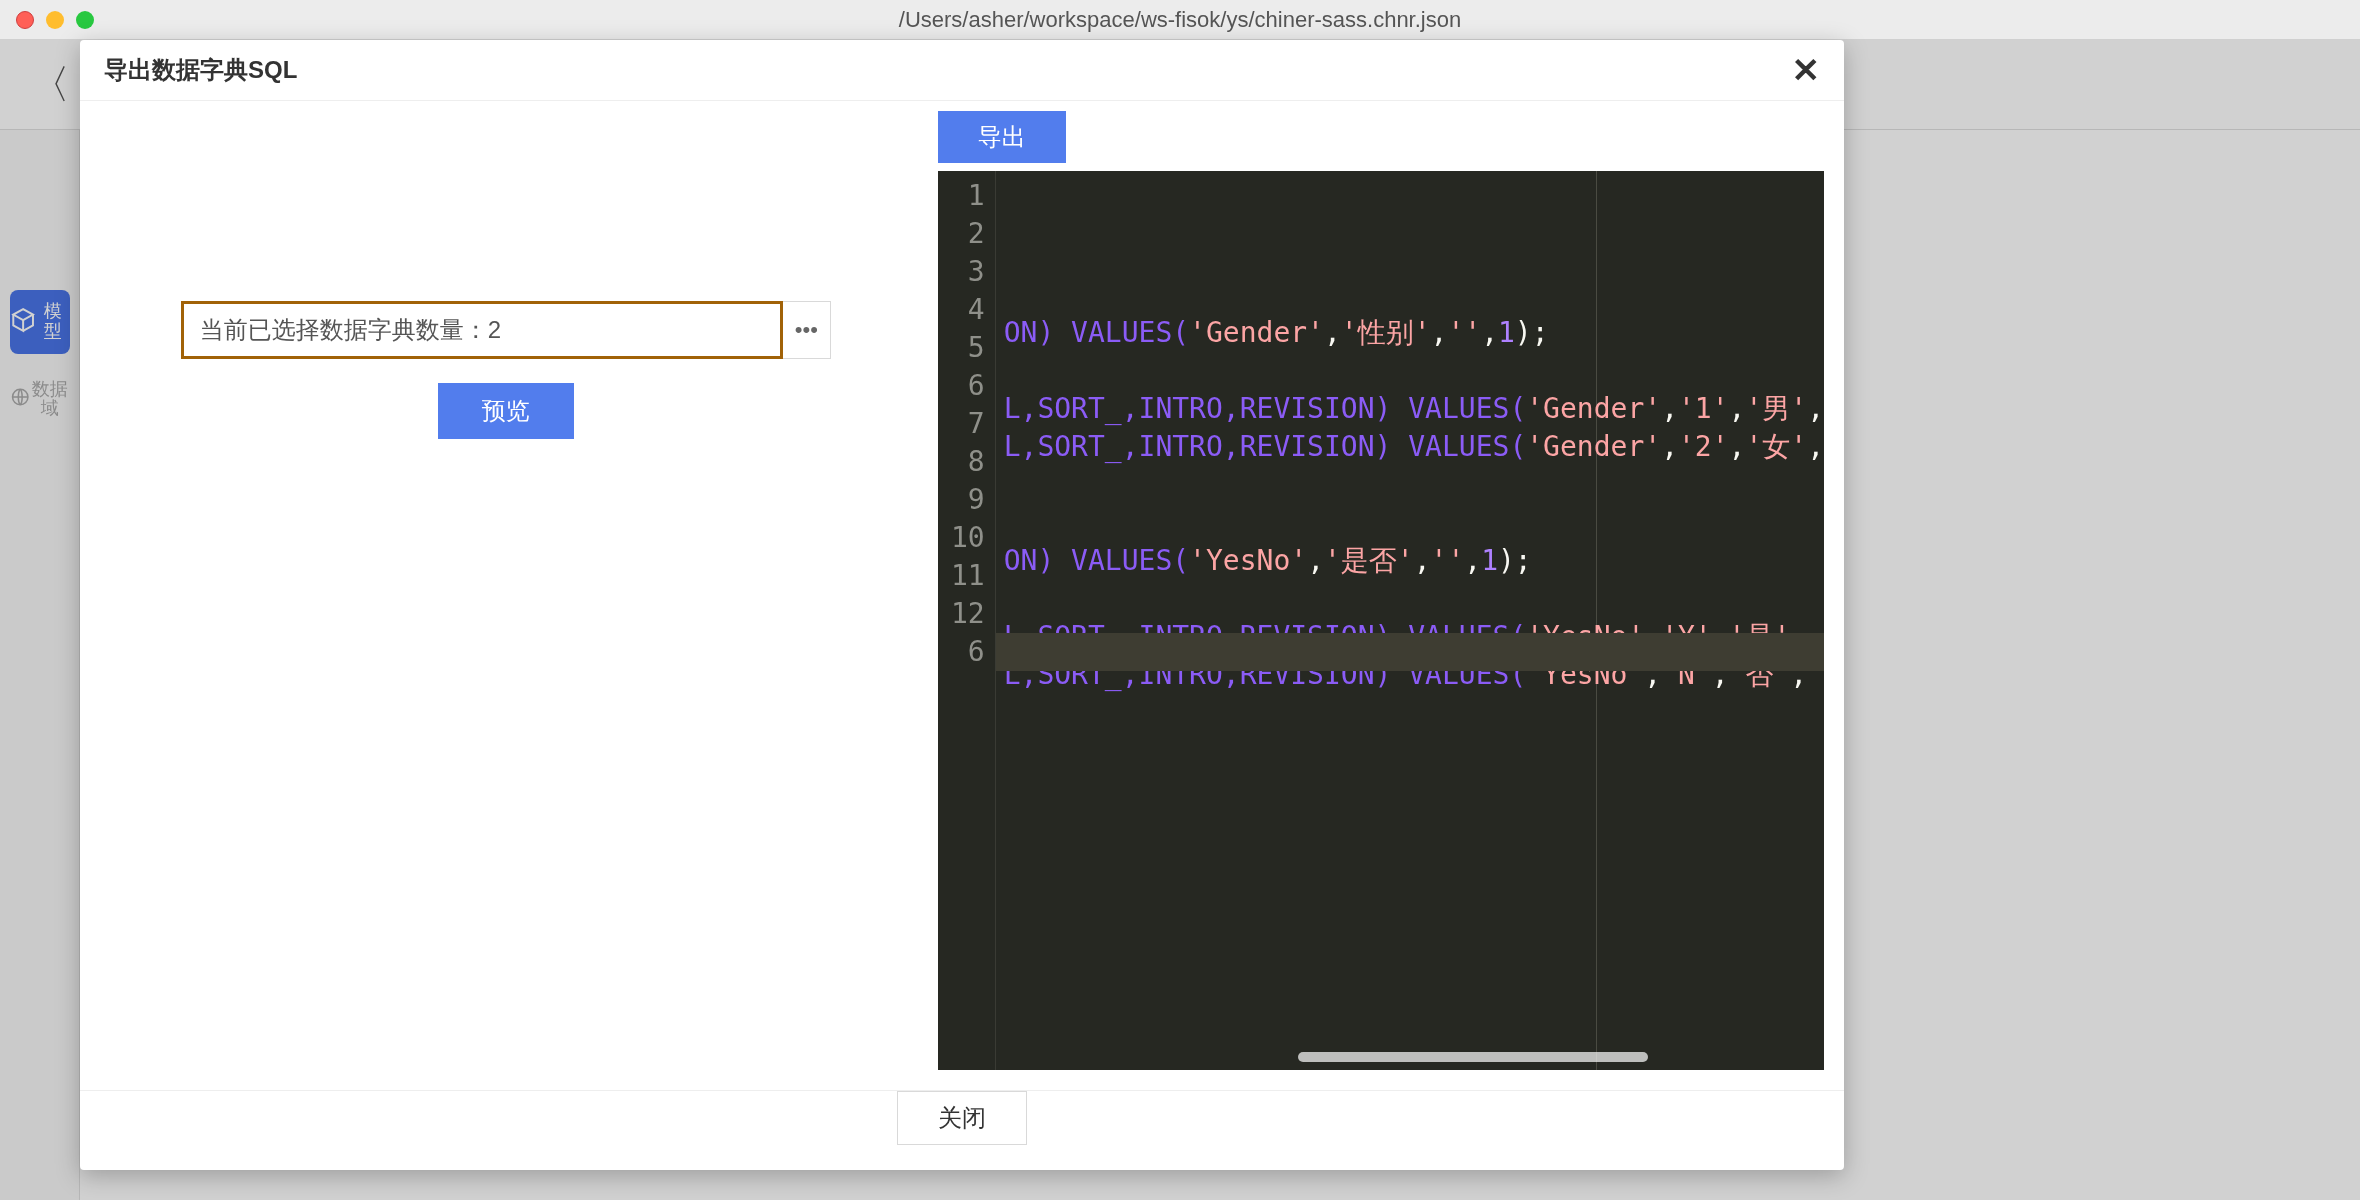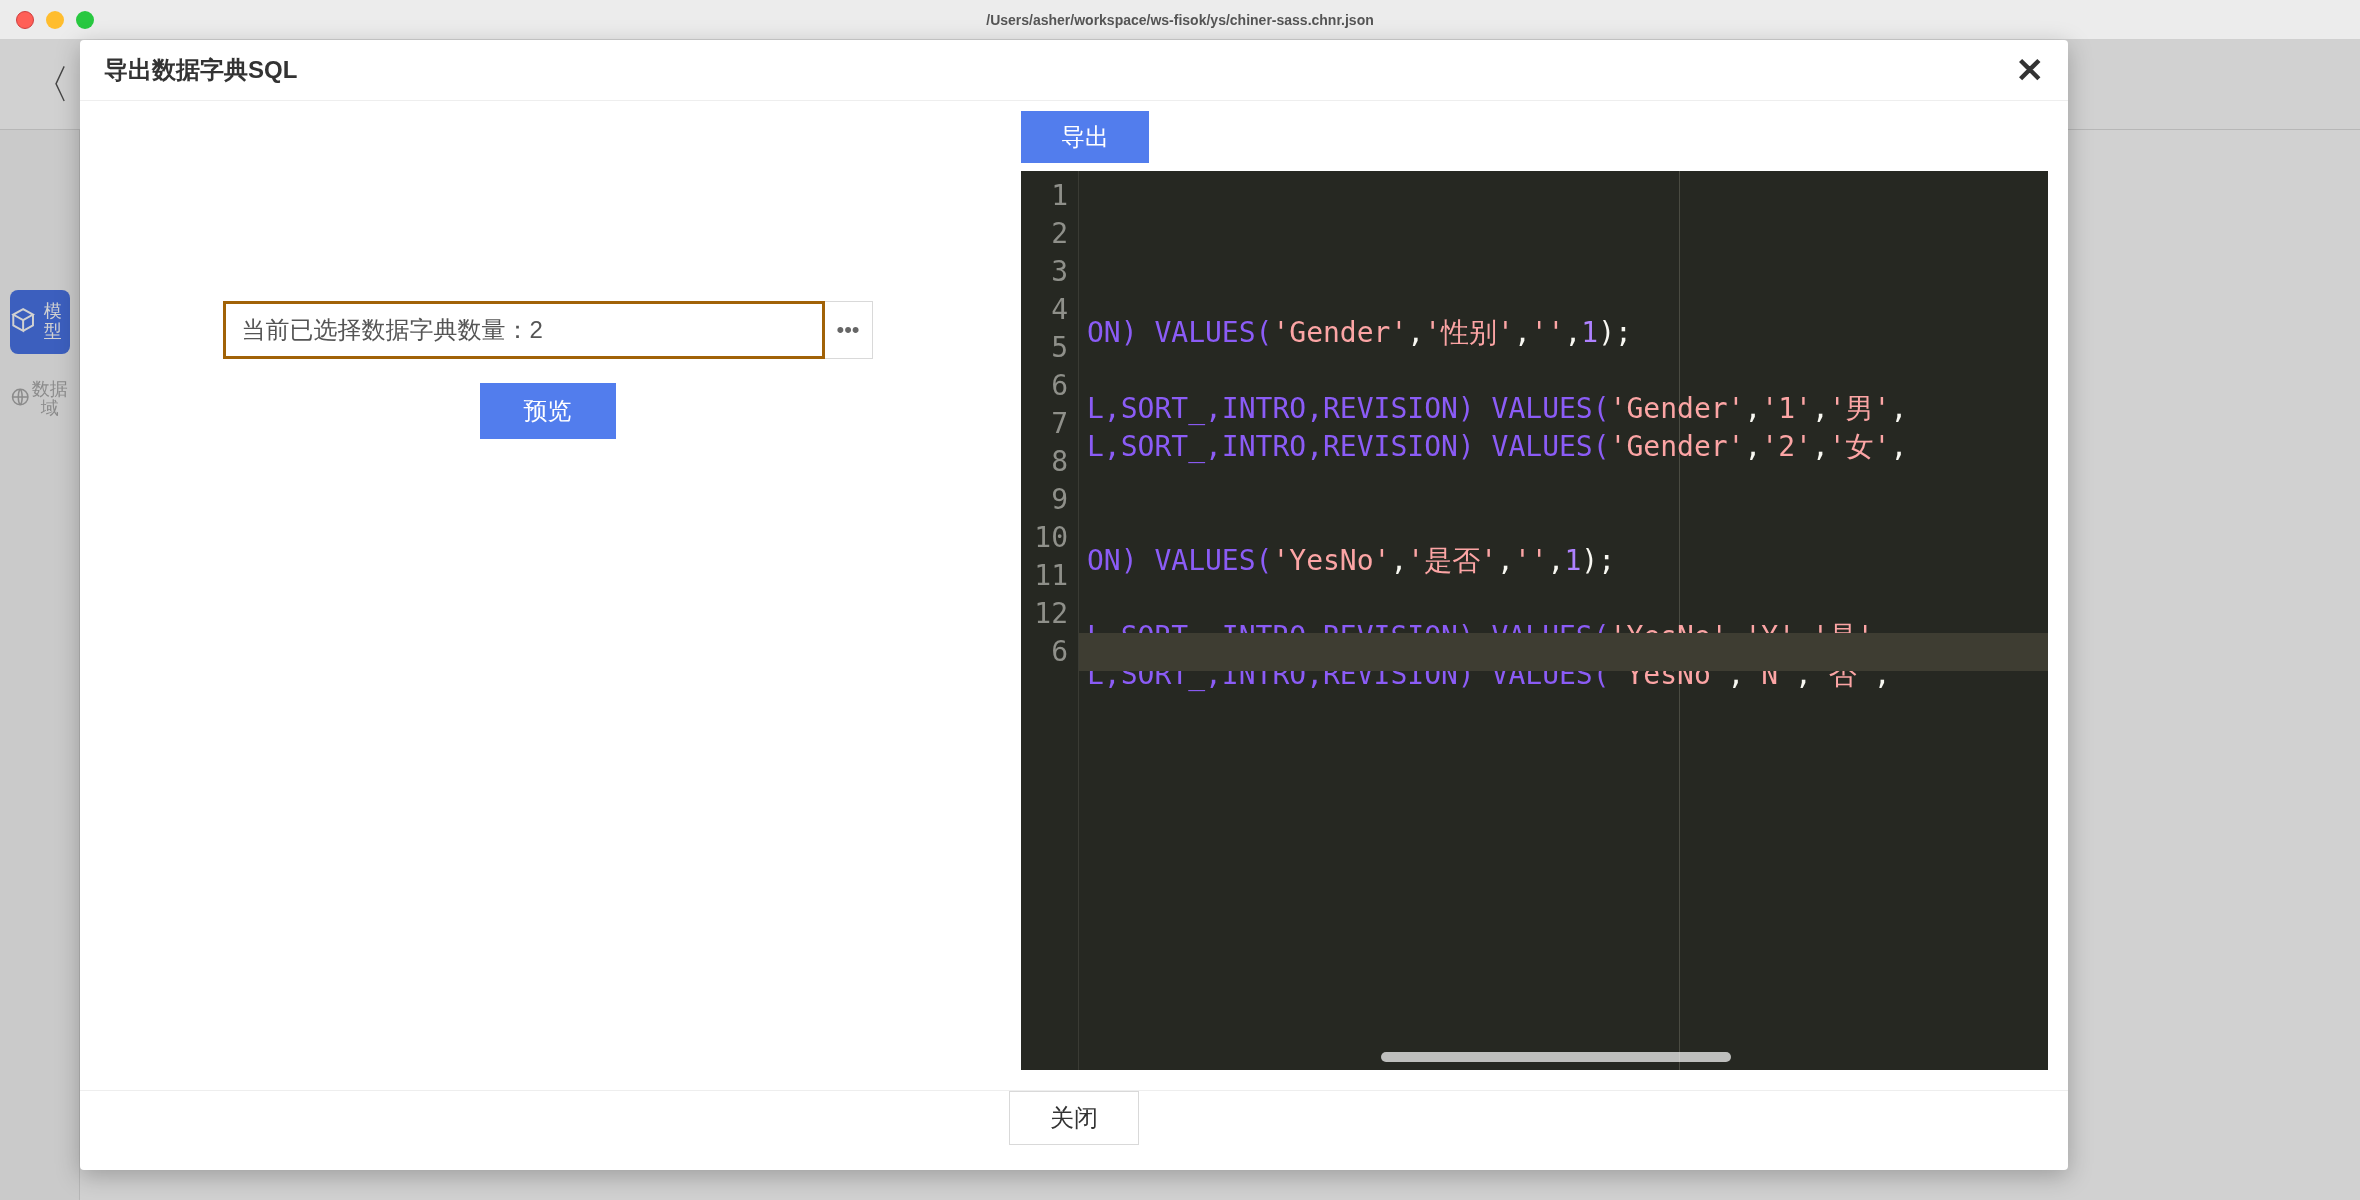--- a/index.html
+++ b/index.html
@@ -32,23 +32,22 @@
   border-radius: 50%;
 }
 .dot-close { background: #888; border: 1px solid #cf4040; box-shadow: inset 0 0 0 1px #ff5f57; background: #ff5f57;}
 .dot-close { background: #ff5f57; }
 .dot-min { background: #ffbd2e; }
 .dot-max { background: #28c840; }
 .title-text {
   position: absolute;
   left: 50%;
   transform: translateX(-50%);
-  font-size: 14px;
+  font-size: 22px;
   color: #555;
-  font-weight: bold;
 }
 
 
 .app-body {
   position: absolute;
   top: 40px; left: 0; right: 0; bottom: 0;
   display: flex;
   background: #fff;
 }
 
@@ -134,21 +133,21 @@
   position: absolute;
   inset: 0;
   background: rgba(0,0,0,0.18);
 }
 
 
 .modal {
   position: absolute;
   top: 40px;
   left: 80px;
-  width: 1988px;
+  width: 1764px;
   height: 1130px;
   background: #fff;
   border-radius: 4px;
   box-shadow: 0 6px 24px rgba(0,0,0,0.25);
   display: flex;
   flex-direction: column;
   z-index: 100;
 }
 .modal-header {
   height: 60px;

